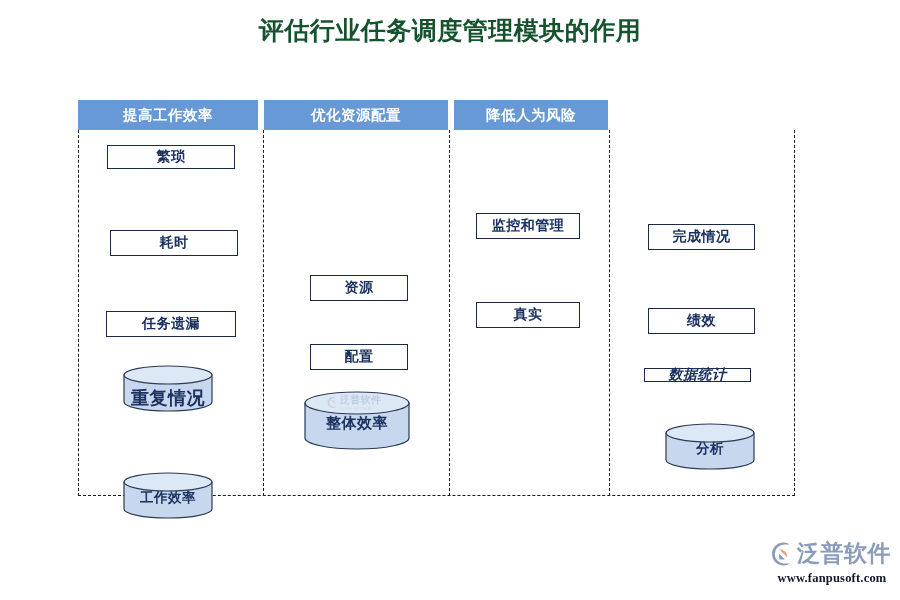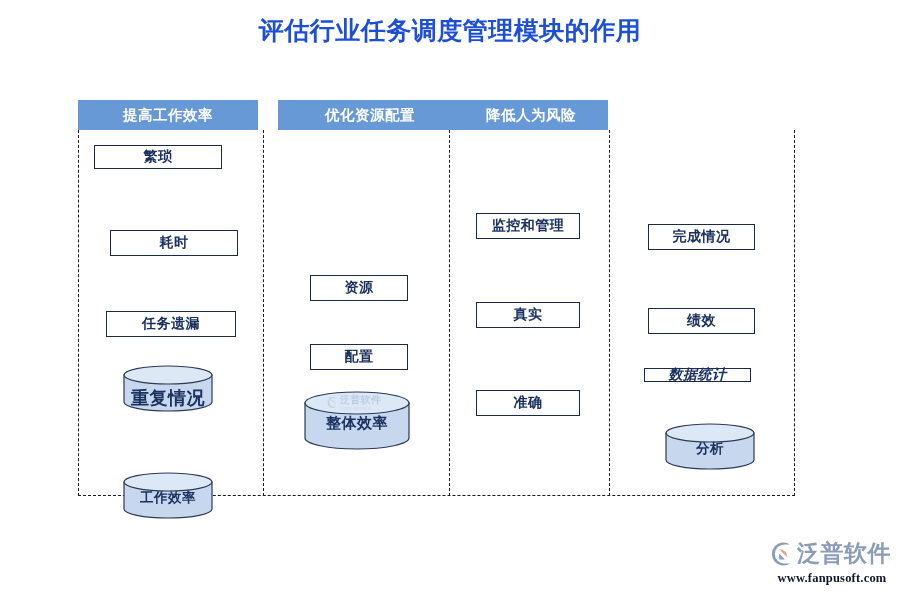--- a/index.html
+++ b/index.html
@@ -22,21 +22,21 @@
   
   #page-title {
     position: absolute;
     left: 0;
     top: 14px;
     width: 900px;
     text-align: center;
     font-family: "Liberation Serif", "DejaVu Serif", serif;
     font-size: 25px;
     font-weight: bold;
-    color: #1d4ed8;
+    color: #14532d;
     letter-spacing: 0.5px;
     white-space: nowrap;
   }
 
   
   #diagram {
     position: absolute;
     left: 78px;
     top: 100px;
     width: 717px;
@@ -194,31 +194,31 @@
 <body>
 
 <div id="page">
 
   <div id="page-title">评估行业任务调度管理模块的作用</div>
 
   <div id="diagram">
 
     <div class="header-row">
       <div class="col-header" style="left:0px; width:180px;">提高工作效率</div>
-      <div class="col-header" style="left:186px; width:184px;margin-left:14px;">优化资源配置</div>
+      <div class="col-header" style="left:186px; width:184px;">优化资源配置</div>
       <div class="col-header" style="left:376px; width:154px;">降低人为风险</div>
     </div>
 
     <div class="lanes">
       <div class="lane-divider" style="left:184px;"></div>
       <div class="lane-divider" style="left:370px;"></div>
       <div class="lane-divider" style="left:530px;"></div>
     </div>
 
-    <div class="node-rect" style="left:16px; top:45px; width:128px; height:24px;">繁琐</div>
+    <div class="node-rect" style="left:29px; top:45px; width:128px; height:24px;">繁琐</div>
 
     <div class="node-rect" style="left:32px; top:130px; width:128px; height:26px;">耗时</div>
 
     <div class="node-rect" style="left:28px; top:211px; width:130px; height:26px;">任务遗漏</div>
 
     <div class="node-cyl" style="left:44px; top:266px; width:92px; height:44px;">
       <svg class="cyl-svg" width="96" height="48" viewBox="0 0 96 48">
         <path d="M2 9 L2 36 A44 9 0 0 0 90 36 L90 9 Z" fill="#c7d7ed" stroke="#2b3a55" stroke-width="1.2"></path>
         <ellipse cx="46" cy="9" rx="44" ry="9" fill="#dde8f6" stroke="#2b3a55" stroke-width="1.2"></ellipse>
       </svg>
@@ -252,21 +252,20 @@
           <span class="wm-sub">FANPU SOFTWARE</span>
         </span>
       </div>
       <div class="cyl-label" style="top:22px; font-size:15px;">整体效率</div>
     </div>
 
     <div class="node-rect" style="left:398px; top:113px; width:104px; height:26px;">监控和管理</div>
 
     <div class="node-rect" style="left:398px; top:202px; width:104px; height:26px;">真实</div>
 
-    <div class="node-rect" style="left:398px; top:290px; width:104px; height:26px;">准确</div>
 
     <div class="node-rect" style="left:570px; top:124px; width:107px; height:26px;">完成情况</div>
 
     <div class="node-rect" style="left:570px; top:208px; width:107px; height:26px;">绩效</div>
 
     <div class="node-rect" style="left:566px; top:268px; width:107px; height:14px;font-style:italic;">数据统计</div>
 
     <div class="node-cyl" style="left:586px; top:324px; width:92px; height:44px;">
       <svg class="cyl-svg" width="96" height="48" viewBox="0 0 96 48">
         <path d="M2 9 L2 36 A44 9 0 0 0 90 36 L90 9 Z" fill="#c7d7ed" stroke="#2b3a55" stroke-width="1.2"></path>

